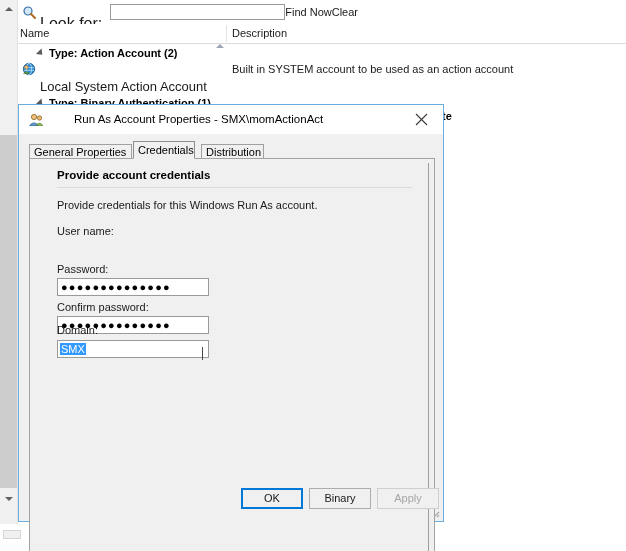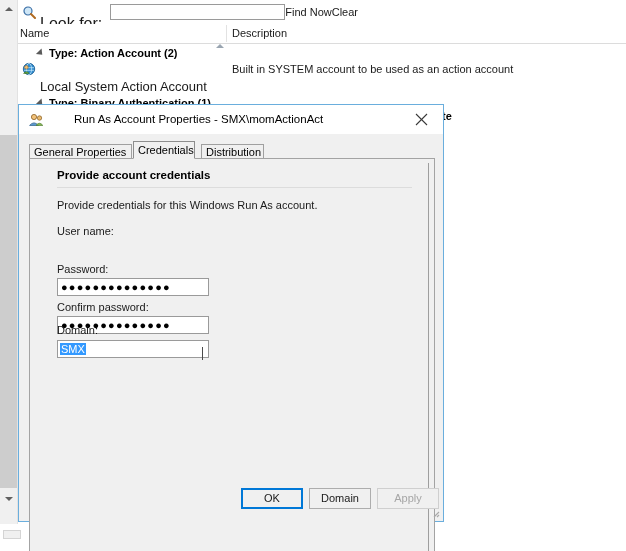--- a/index.html
+++ b/index.html
@@ -485,21 +485,21 @@
         <div id="domain-combo">
           <span id="domain-value">SMX</span>
           <span id="domain-arrow"><span class="chev"></span></span>
         </div>
 
       </div>
     </div>
 
     <div id="dialog-footer">
       <div class="dlg-btn default" style="left:222px;">OK</div>
-      <div class="dlg-btn" style="left:290px;">Domain</div>
+      <div class="dlg-btn" style="left:290px;">Binary</div>
       <div class="dlg-btn disabled" style="left:358px;">Apply</div>
       <span id="resize-grip">
         <svg width="10" height="10" viewBox="0 0 10 10">
           <path d="M9 4 L4 9 M9 7 L7 9" stroke="#a8a8a8" stroke-width="1.1"></path>
         </svg>
       </span>
     </div>
 
   </div>
 </div>

